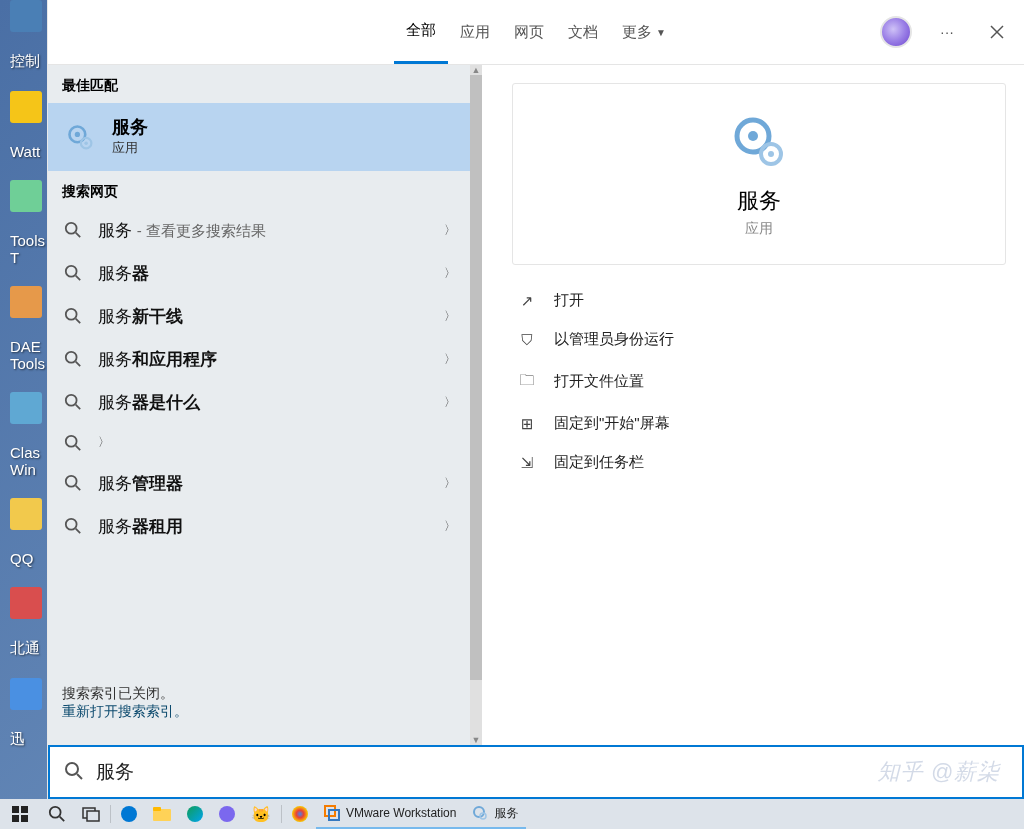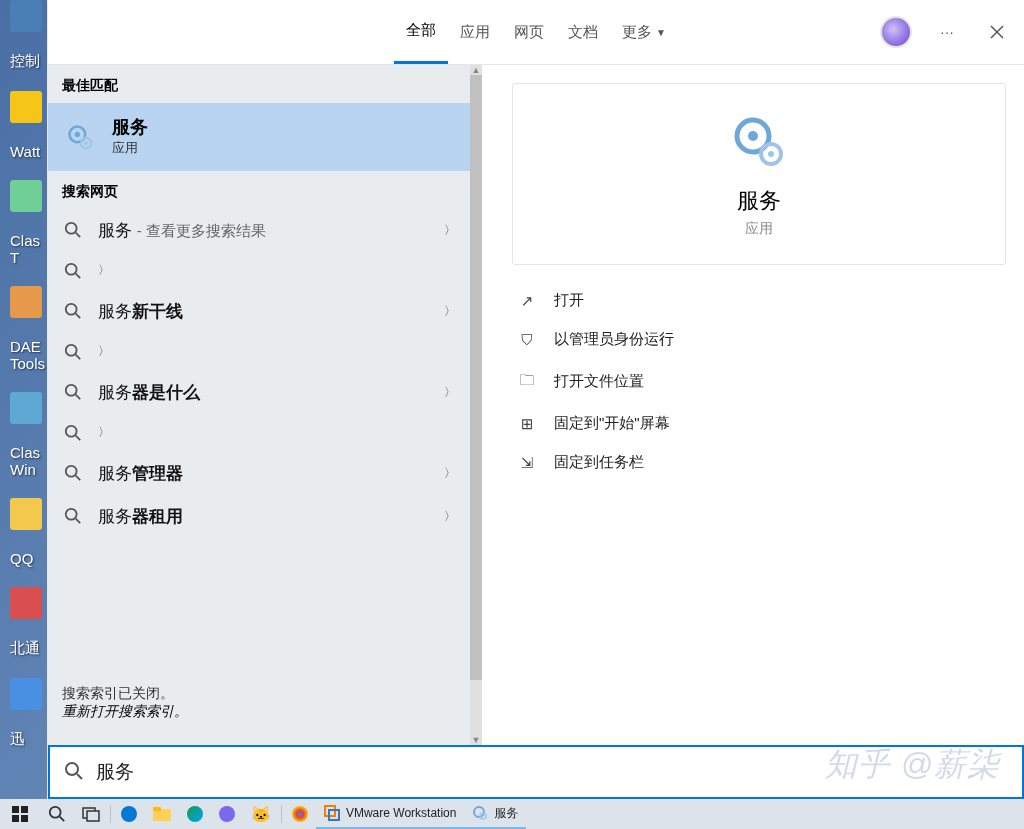--- a/index.html
+++ b/index.html
@@ -40,38 +40,38 @@
 .bm-sub { font-size: 13px; color: #333; }
 
 .result-item { display: flex; align-items: center; padding: 10px 14px; gap: 14px; cursor: pointer; color: #111; }
 .res-icon { width: 22px; display:flex; justify-content:center; }
 .res-text { flex: 1; font-size: 17px; white-space: nowrap; }
 .res-text .bold { font-weight: 600; }
 .res-text .dim { color: #666; font-size: 15px; }
 .chev { color: #444; font-size: 12px; }
 
 .left-footer { position: absolute; bottom: 0; left: 0; right: 0; padding: 12px 14px 24px; font-size: 14px; color: #333; }
-.left-footer a { color: #000000; text-decoration: none; font-style: italic; }
+.left-footer a { color: #0c4a6e; text-decoration: none; }
 
 
 .detail-card { background: #fff; border: 1px solid #e5e5e5; border-radius: 3px; padding: 28px 0 26px; display: flex; flex-direction: column; align-items: center; margin: 0 0 16px 0; }
 .detail-icon { width: 60px; height: 60px; margin-bottom: 14px; }
 .detail-title { font-size: 22px; color: #000; margin-bottom: 4px; }
 .detail-sub { font-size: 14px; color: #888; }
 
 .action-list { display: flex; flex-direction: column; }
 .action-item { display: flex; align-items: center; gap: 18px; padding: 10px 6px; cursor: pointer; color: #222; font-size: 15px; }
 .action-icon { width: 18px; text-align: center; color: #444; }
 
 
 .search-bar { height: 54px; background: #fff; border: 2px solid #0078d4; display: flex; align-items: center; padding: 0 14px; gap: 12px; }
 .search-bar input { border: none; outline: none; font-size: 19px; flex: 1; background: transparent; color: #222; }
 
 
-.watermark { position: absolute; right: 24px; bottom: 42px; font-size: 32px; color: rgba(130,150,185,0.35); font-style: italic; font-weight: 500; letter-spacing: 1px; pointer-events:none; }
+.watermark { position: absolute; right: 24px; bottom: 42px; font-size: 22px; color: rgba(130,150,185,0.35); font-style: italic; font-weight: 500; letter-spacing: 1px; pointer-events:none; }
 
 
 .taskbar { position: absolute; bottom: 0; left: 0; right: 0; height: 30px; background: #dde3ea; display: flex; align-items: center; }
 .tb-btn { height: 30px; padding: 0 8px; display: flex; align-items: center; justify-content: center; gap: 6px; cursor: pointer; font-size: 12px; color: #222; }
 .tb-btn.win { width: 40px; }
 .circle { width: 16px; height: 16px; border-radius: 50%; display:inline-block; }
 .tb-sep { width: 1px; height: 18px; background: rgba(0,0,0,0.15); margin: 0 2px; }
 .tb-task { max-width: 160px; overflow: hidden; white-space: nowrap; text-overflow: ellipsis; border-bottom: 2px solid #76b9ed; }
 </style>
 </head>
@@ -81,21 +81,21 @@
   <div class="desktop-icon">
       <div class="d-icon-img" style="background:#4a7fb5"></div>
       <span>控制</span>
     </div>
   <div class="desktop-icon">
       <div class="d-icon-img" style="background:#f5c518"></div>
       <span>Watt</span>
     </div>
   <div class="desktop-icon">
       <div class="d-icon-img" style="background:#6fcf97"></div>
-      <span>Clas T</span>
+      <span>Tools T</span>
     </div>
   <div class="desktop-icon">
       <div class="d-icon-img" style="background:#e6994a"></div>
       <span>DAE Tools</span>
     </div>
   <div class="desktop-icon">
       <div class="d-icon-img" style="background:#5fa8d3"></div>
       <span>Clas Win</span>
     </div>
   <div class="desktop-icon">
@@ -167,39 +167,41 @@
             <span class="res-text">服务 <span class="bold"></span> <span class="dim">- 查看更多搜索结果</span></span>
             <span class="chev">〉</span>
           </div>
           <div class="result-item">
             <span class="res-icon">
               <svg width="18" height="18" viewBox="0 0 20 20">
                 <circle cx="8" cy="8" r="6" fill="none" stroke="#555" stroke-width="2"></circle>
                 <line x1="13" y1="13" x2="18" y2="18" stroke="#555" stroke-width="2"></line>
               </svg>
             </span>
+            <span class="res-text">服务<span class="bold">器</span></span>
             <span class="chev">〉</span>
           </div>
           <div class="result-item">
             <span class="res-icon">
               <svg width="18" height="18" viewBox="0 0 20 20">
                 <circle cx="8" cy="8" r="6" fill="none" stroke="#555" stroke-width="2"></circle>
                 <line x1="13" y1="13" x2="18" y2="18" stroke="#555" stroke-width="2"></line>
               </svg>
             </span>
             <span class="res-text">服务<span class="bold">新干线</span></span>
             <span class="chev">〉</span>
           </div>
           <div class="result-item">
             <span class="res-icon">
               <svg width="18" height="18" viewBox="0 0 20 20">
                 <circle cx="8" cy="8" r="6" fill="none" stroke="#555" stroke-width="2"></circle>
                 <line x1="13" y1="13" x2="18" y2="18" stroke="#555" stroke-width="2"></line>
               </svg>
             </span>
+            <span class="res-text">服务<span class="bold">和应用程序</span></span>
             <span class="chev">〉</span>
           </div>
           <div class="result-item">
             <span class="res-icon">
               <svg width="18" height="18" viewBox="0 0 20 20">
                 <circle cx="8" cy="8" r="6" fill="none" stroke="#555" stroke-width="2"></circle>
                 <line x1="13" y1="13" x2="18" y2="18" stroke="#555" stroke-width="2"></line>
               </svg>
             </span>
             <span class="res-text">服务<span class="bold">器是什么</span></span>

